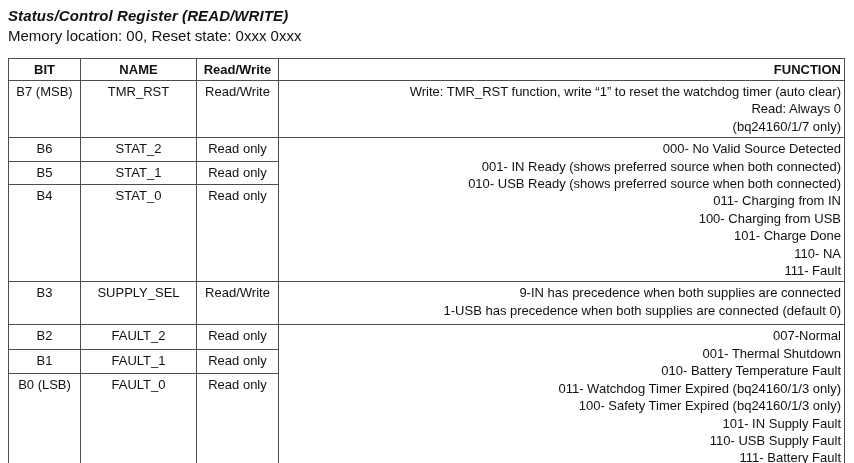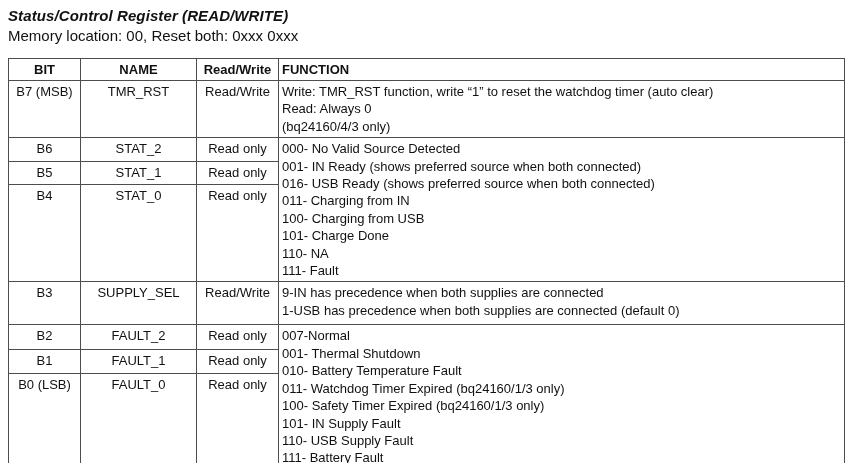--- a/index.html
+++ b/index.html
@@ -45,21 +45,21 @@
     font-size: 13px;
     padding: 2px 3px;
     overflow: hidden;
   }
   .register-table th {
     font-weight: bold;
     height: 17px;
     line-height: 17px;
   }
   .th-left, .cell-fn {
-    text-align: left;
+    text-align: right;
     padding-left: 7px;
     padding-right: 6px;
   }
   .cell-center {
     text-align: center;
   }
   .cell-fn .fn-line {
     line-height: 17.4px;
     white-space: nowrap;
   }
@@ -72,21 +72,21 @@
   tr.r-stat0 td  { height: 91px; }
   tr.r-supply td { height: 38px; margin-top: 24px; }
   tr.r-fault0 td { height: 86px; }
 </style>
 </head>
 <body>
 
 <div class="page">
 
   <div class="doc-title">Status/Control Register (READ/WRITE)</div>
-  <div class="doc-subtitle">Memory location: 00, Reset both: 0xxx 0xxx</div>
+  <div class="doc-subtitle">Memory location: 00, Reset state: 0xxx 0xxx</div>
 
   <table class="register-table">
     <colgroup>
       <col class="c-bit">
         <col class="c-name">
         <col class="c-rw">
         <col class="c-fn">
     </colgroup>
 
     <tbody>
@@ -97,32 +97,32 @@
       <th class="th-left">FUNCTION</th>
     </tr>
 
     <tr class="r-tmr">
       <td class="cell-center cell-bit">B7 (MSB)</td>
       <td class="cell-center cell-name">TMR_RST</td>
       <td class="cell-center cell-rw">Read/Write</td>
       <td class="cell-fn">
         <div class="fn-line">Write: TMR_RST function, write “1” to reset the watchdog timer (auto clear)</div>
         <div class="fn-line">Read: Always 0</div>
-        <div class="fn-line">(bq24160/4/3 only)</div>
+        <div class="fn-line">(bq24160/1/7 only)</div>
       </td>
     </tr>
 
     <tr class="r-short">
       <td class="cell-center cell-bit">B6</td>
       <td class="cell-center cell-name">STAT_2</td>
       <td class="cell-center cell-rw">Read only</td>
       <td class="cell-fn" rowspan="3">
         <div class="fn-line">000- No Valid Source Detected</div>
         <div class="fn-line">001- IN Ready (shows preferred source when both connected)</div>
-        <div class="fn-line">016- USB Ready (shows preferred source when both connected)</div>
+        <div class="fn-line">010- USB Ready (shows preferred source when both connected)</div>
         <div class="fn-line">011- Charging from IN</div>
         <div class="fn-line">100- Charging from USB</div>
         <div class="fn-line">101- Charge Done</div>
         <div class="fn-line">110- NA</div>
         <div class="fn-line">111- Fault</div>
       </td>
     </tr>
 
     <tr class="r-short">
       <td class="cell-center cell-bit">B5</td>

